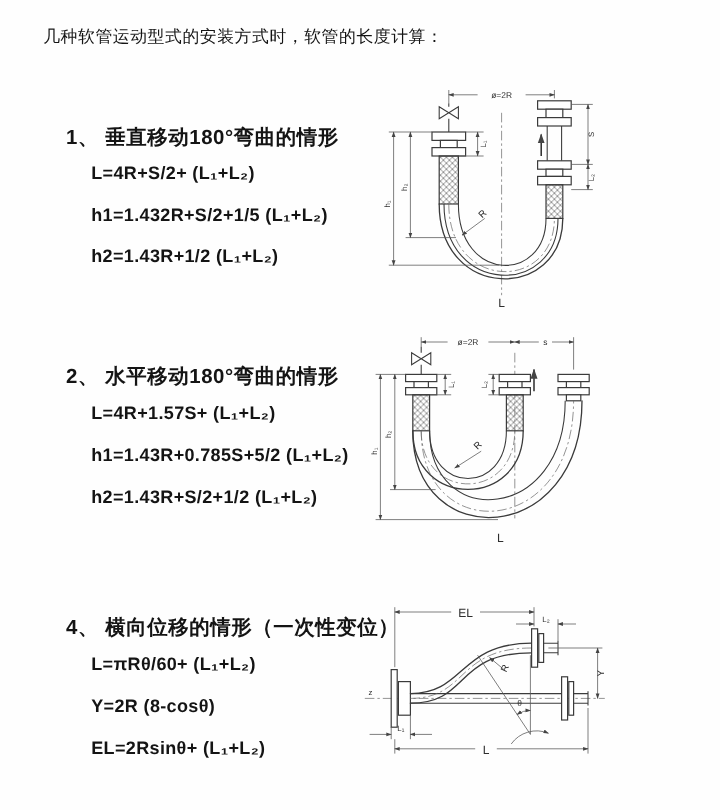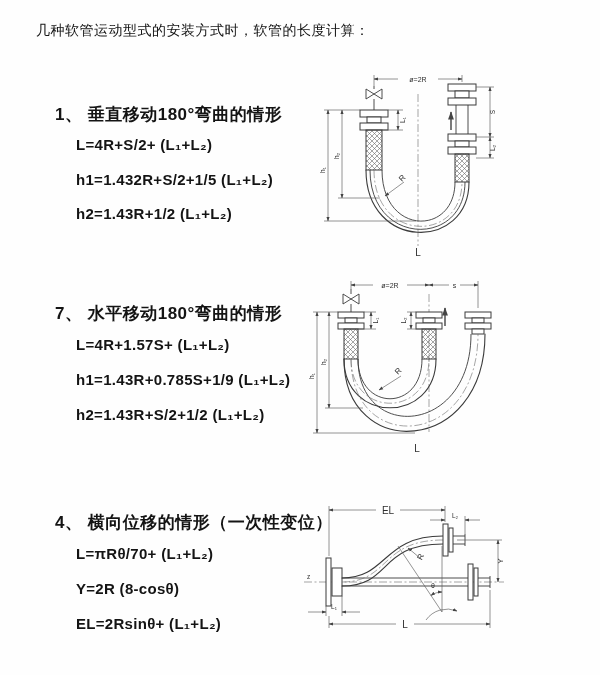--- a/index.html
+++ b/index.html
@@ -29,27 +29,27 @@
 </head>
 <body>
 
 <div class="title">几种软管运动型式的安装方式时，软管的长度计算：</div>
 
 <div class="sec-h" style="left:55px;top:103px">1、 垂直移动180°弯曲的情形</div>
 <div class="formula" style="left:76px;top:136px">L=4R+S/2+ (L₁+L₂)</div>
 <div class="formula" style="left:76px;top:171px">h1=1.432R+S/2+1/5 (L₁+L₂)</div>
 <div class="formula" style="left:76px;top:205px">h2=1.43R+1/2 (L₁+L₂)</div>
 
-<div class="sec-h" style="left:55px;top:302px">7、 水平移动180°弯曲的情形</div>
+<div class="sec-h" style="left:55px;top:302px">2、 水平移动180°弯曲的情形</div>
 <div class="formula" style="left:76px;top:336px">L=4R+1.57S+ (L₁+L₂)</div>
-<div class="formula" style="left:76px;top:371px">h1=1.43R+0.785S+1/9 (L₁+L₂)</div>
+<div class="formula" style="left:76px;top:371px">h1=1.43R+0.785S+5/2 (L₁+L₂)</div>
 <div class="formula" style="left:76px;top:406px">h2=1.43R+S/2+1/2 (L₁+L₂)</div>
 
 <div class="sec-h" style="left:55px;top:511px">4、 横向位移的情形（一次性变位）</div>
-<div class="formula" style="left:76px;top:545px">L=πRθ/70+ (L₁+L₂)</div>
+<div class="formula" style="left:76px;top:545px">L=πRθ/60+ (L₁+L₂)</div>
 <div class="formula" style="left:76px;top:580px">Y=2R (8-cosθ)</div>
 <div class="formula" style="left:76px;top:615px">EL=2Rsinθ+ (L₁+L₂)</div>
 
 <div class="dwrap" style="left:312px;top:66px">
 <svg width="280" height="198" viewBox="0 0 280 198">
   <defs>
     <marker id="ar1" viewBox="0 0 10 10" refX="9" refY="5" markerWidth="7" markerHeight="7" orient="auto-start-reverse">
       <path d="M0,1.5 L10,5 L0,8.5 z" fill="#444"></path>
     </marker>
     <pattern id="hp1" width="5" height="5" patternUnits="userSpaceOnUse">

